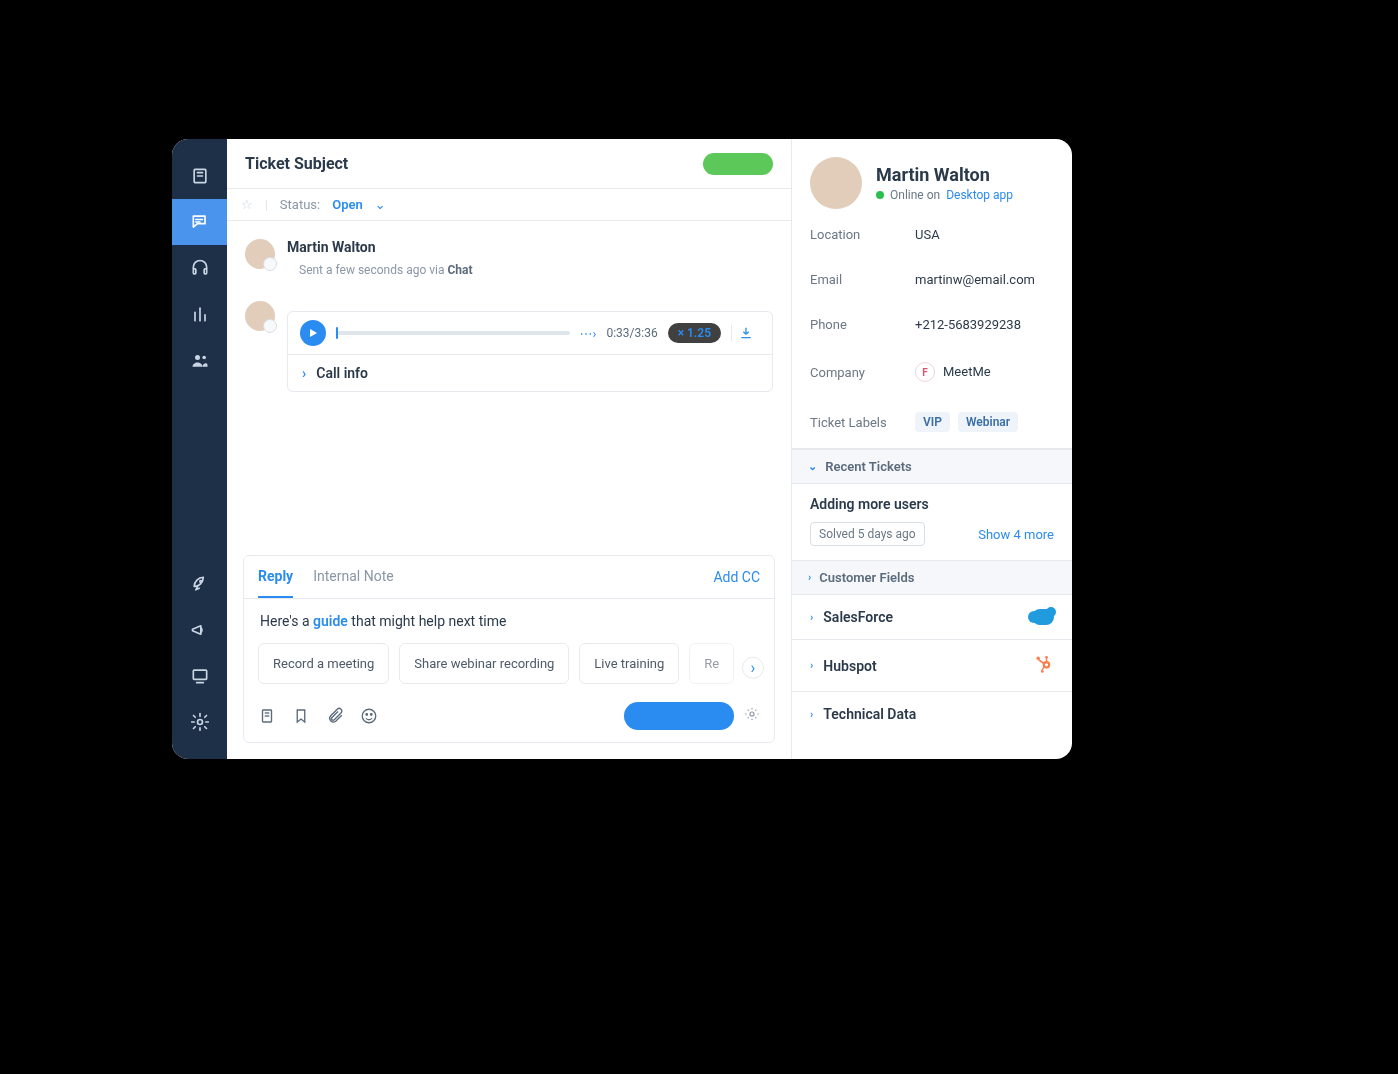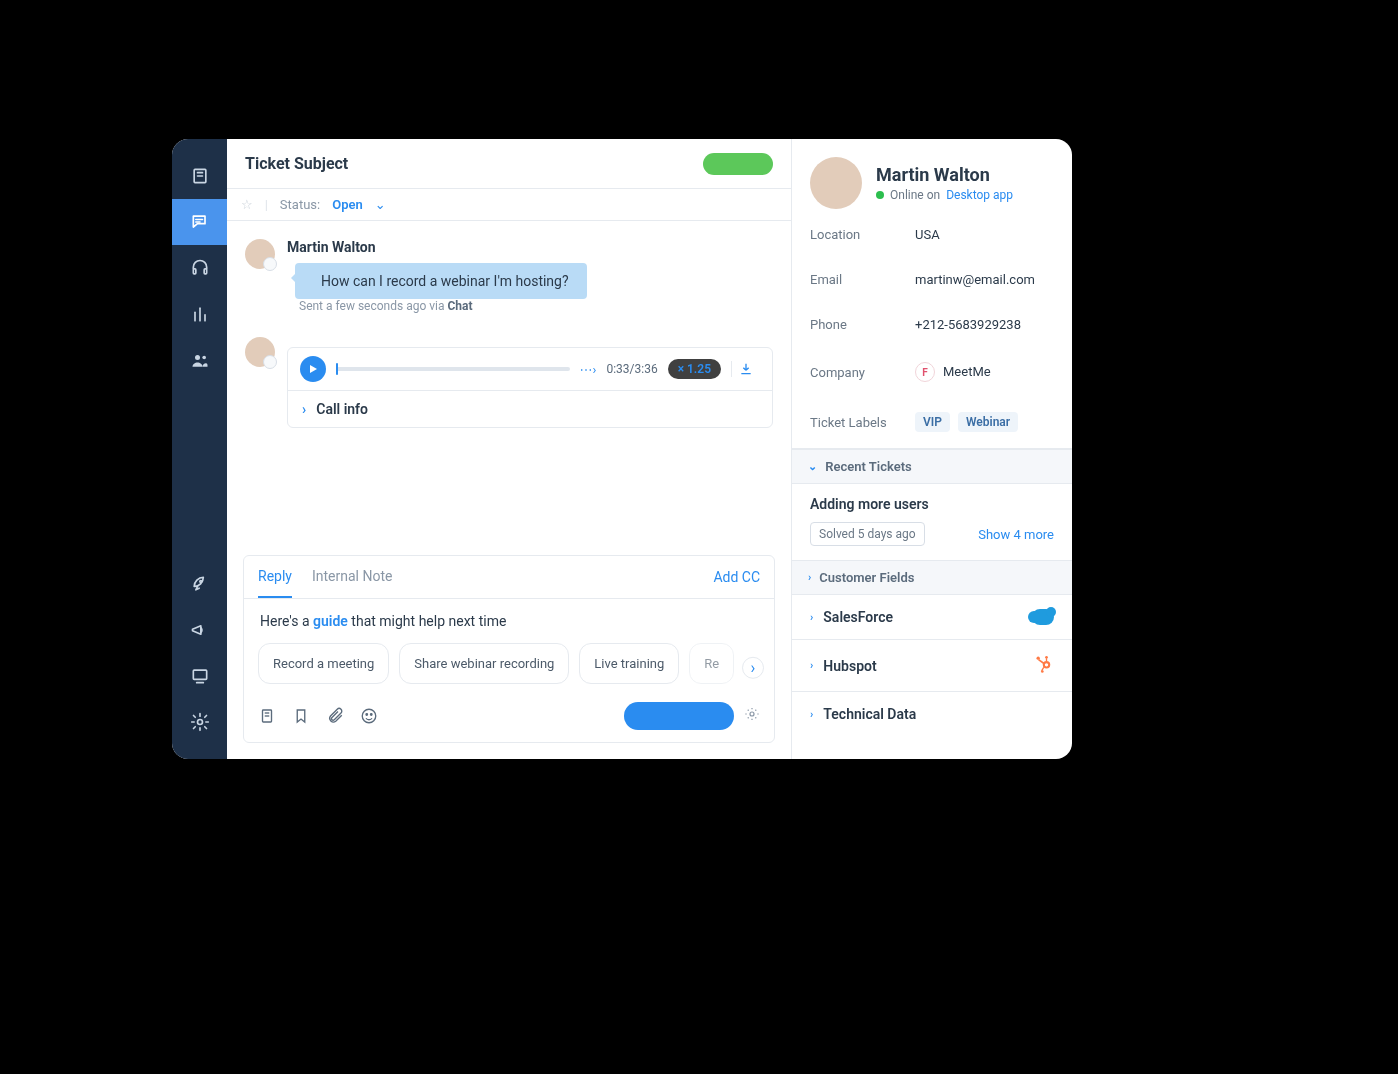--- a/index.html
+++ b/index.html
@@ -62,27 +62,27 @@
   .speed{background:#404040;color:var(--blue);border-radius:18px;font-size:12px;padding:3px 10px;font-weight:600;cursor:pointer}
   .dl{color:var(--blue);cursor:pointer;padding:0 6px;border-left:1px solid var(--border);height:100%;display:flex;align-items:center}
   .dl svg{width:16px;height:16px;stroke:var(--blue);fill:none;stroke-width:2}
   .call-info{display:flex;align-items:center;gap:10px;padding:10px 14px;font-weight:600;font-size:14px;cursor:pointer}
   .call-info .chev{color:var(--blue)}
   
   .composer{margin:6px 16px 16px 16px;border:1px solid var(--border);border-radius:6px}
   .tabs{display:flex;align-items:center;justify-content:space-between;padding:0 14px}
   .tabs-left{display:flex;gap:20px}
   .tab{padding:12px 0;font-size:14px;color:var(--muted);cursor:pointer}
-  .tab.active{color:var(--blue);border-bottom:2px solid var(--blue);font-weight:400}
+  .tab.active{color:var(--blue);border-bottom:2px solid var(--blue);font-weight:700}
   .tabs-divider{border-bottom:1px solid var(--border)}
   .add-cc{color:var(--blue);font-size:14px;cursor:pointer}
   .editor{padding:14px 16px;font-size:14px;color:var(--text)}
   .editor a{color:var(--blue);font-weight:600}
   .suggestions{display:flex;gap:10px;padding:0 14px 12px 14px;position:relative;overflow:hidden}
-  .sugg{border:1px solid var(--border);border-radius:12px;padding:12px 14px;font-size:13px;color:#4c5a69;flex:0 0 auto;cursor:pointer;white-space:nowrap}
+  .sugg{border:1px solid var(--border);border-radius:6px;padding:12px 14px;font-size:13px;color:#4c5a69;flex:0 0 auto;cursor:pointer;white-space:nowrap}
   .sugg-nav{position:absolute;right:10px;top:50%;transform:translateY(-60%);background:#fff;border:1px solid var(--border);width:22px;height:22px;border-radius:50%;display:flex;align-items:center;justify-content:center;color:var(--blue);cursor:pointer}
   .actions{display:flex;align-items:center;justify-content:space-between;padding:6px 14px 12px 14px}
   .icon-row{display:flex;gap:16px;color:#5b6b7c}
   .icon-row span{cursor:pointer;display:inline-flex}
   .icon-row svg{width:18px;height:18px;stroke:currentColor;fill:none;stroke-width:1.8}
   .send-row{display:flex;align-items:center;gap:10px}
   .send-pill{width:110px;height:28px;background:var(--blue);border-radius:20px;cursor:pointer}
   .gear-small{color:var(--muted);cursor:pointer}
   .gear-small svg{width:16px;height:16px;stroke:currentColor;fill:none;stroke-width:1.8}
 
@@ -203,21 +203,20 @@
       <span class="status-open">Open</span>
       <span class="chev-down">⌄</span>
     </div>
 
     <div class="thread">
 
       <div class="msg">
         <div class="avatar"></div>
         <div class="msg-body">
           <div class="msg-name">Martin Walton</div>
-          <div class="bubble">How can I record a webinar I'm hosting?</div>
           <div class="msg-meta">
             <span>Sent a few seconds ago via </span><span class="bold">Chat</span>
           </div>
         </div>
       </div>
 
       <div class="call-entry">
         <div class="avatar"></div>
         <div class="msg-body">
           <div class="call-card">

